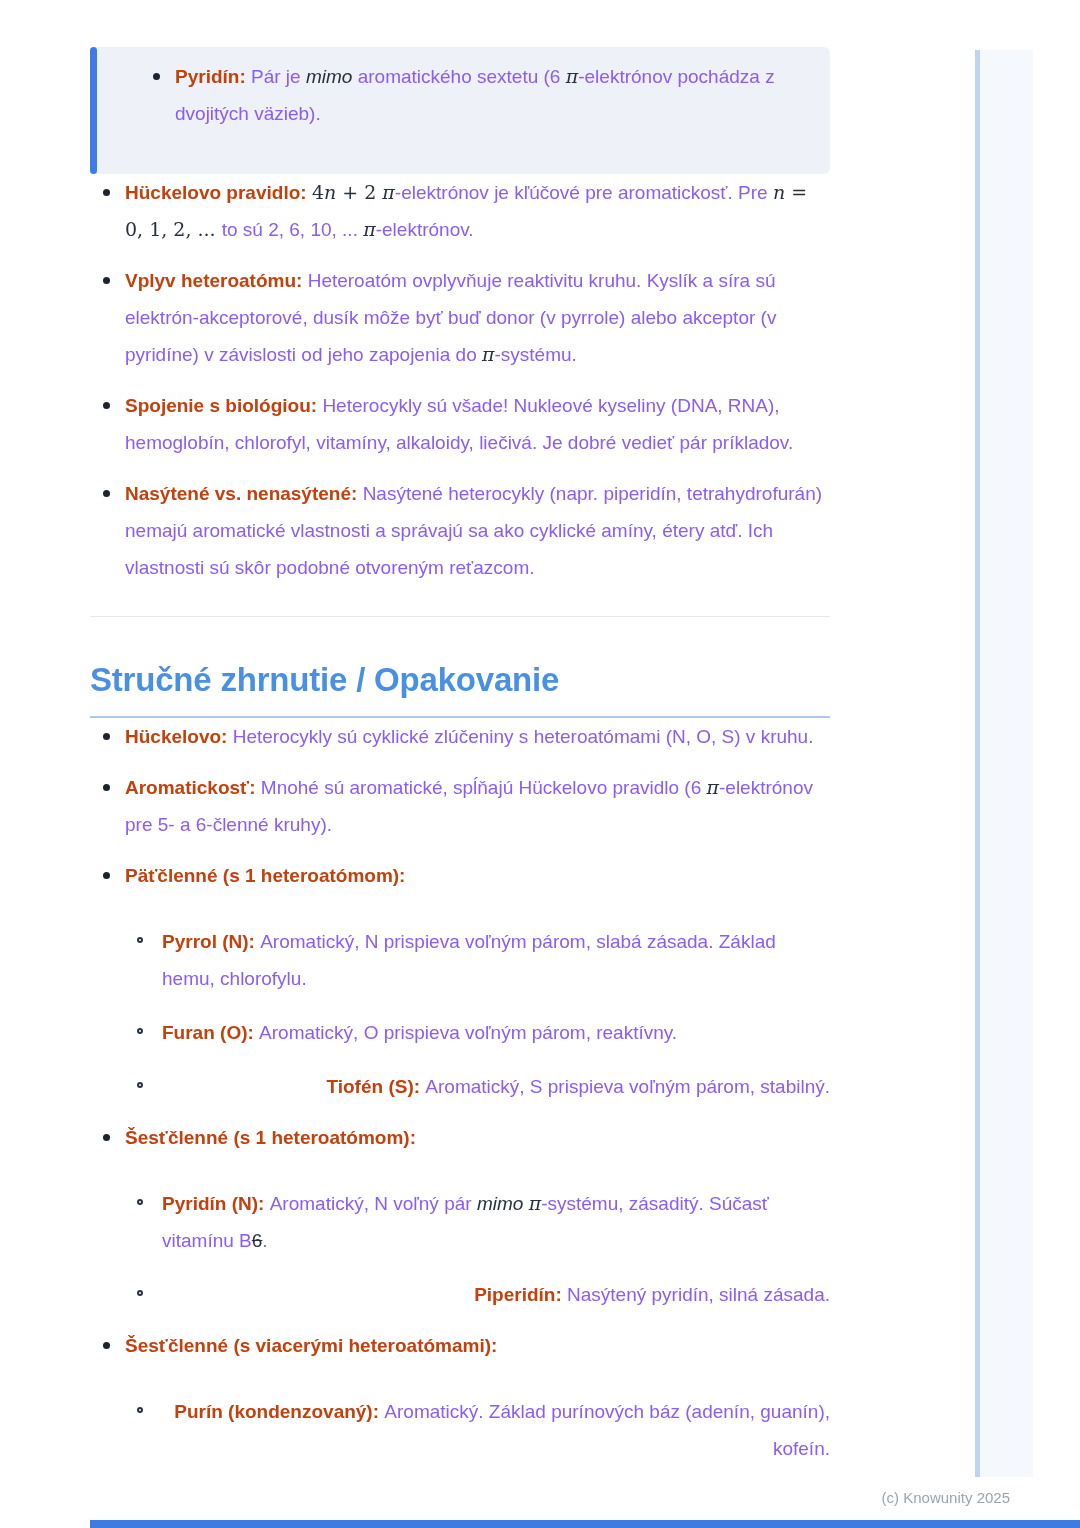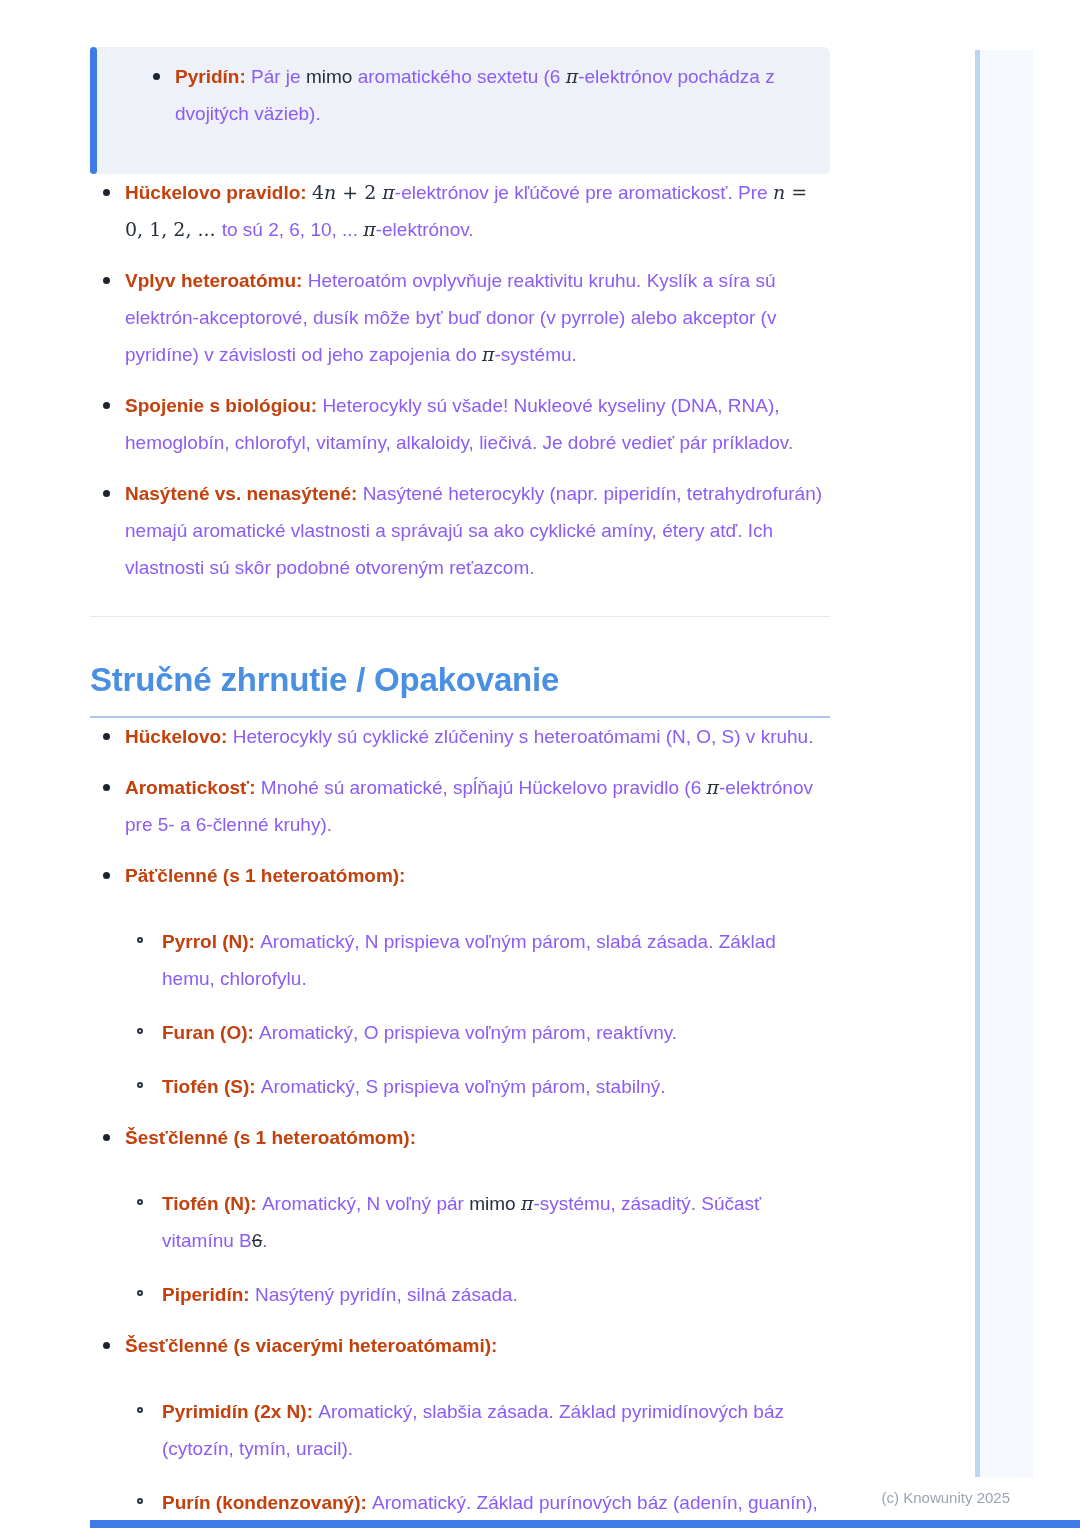--- a/index.html
+++ b/index.html
@@ -43,29 +43,29 @@
     width: 7px; height: 7px; border-radius: 50%;
     background: #1c2430;
   }
   .marker-circle {
     position: absolute; left: 12px; top: 14px;
     width: 6px; height: 6px; border-radius: 50%;
     border: 2px solid #2a3340; background: transparent;
   }
   ul.list-l2 { margin-top: 29px; }
   .list-l2 > li { padding-left: 37px; margin-bottom: 17px; }
-  .list-l2 > li:last-child { margin-bottom: 4px; }
+  .list-l2 > li:last-child { margin-bottom: 4px; text-align: right; }
 
   .key-points { margin-top: 34px; }
   .summary-list { margin-top: 30px; }
 
   
   .seg-r { color: #8b5cf6; }
   .seg-b { font-weight: 700; color: #c2410c; }
-  .seg-i { }
+  .seg-i { font-style: italic; }
   .seg-m  { font-family: "DejaVu Serif", serif; font-style: italic; font-size: 19px; }
   .seg-mn { font-family: "DejaVu Serif", serif; font-size: 19px; }
   .seg-strike { text-decoration: line-through; }
 
   
   .divider { border: none; border-top: 1px solid var(--divider, #e7e9ec); margin: 30px 0 0 0; }
   .section-title {
     font-size: 33px; font-weight: 700;
     color: var(--accent-blue, #4a90e2);
     margin: 44px 0 0 0;
@@ -118,25 +118,24 @@
 
   <ul class="list summary-list">
       <li><span class="marker-dot"></span><span><span class="seg-b">Hückelovo: </span><span class="seg-r">Heterocykly sú cyklické zlúčeniny s heteroatómami (N, O, S) v kruhu.</span></span></li>
       <li><span class="marker-dot"></span><span><span class="seg-b">Aromatickosť: </span><span class="seg-r">Mnohé sú aromatické, spĺňajú Hückelovo pravidlo (6 </span><span class="seg-m">π</span><span class="seg-r">-elektrónov pre 5- a 6-členné kruhy).</span></span></li>
       <li><span class="marker-dot"></span><span><span class="seg-b">Päťčlenné (s 1 heteroatómom):</span></span><ul class="list list-l2">
           <li><span class="marker-circle"></span><span><span class="seg-b">Pyrrol (N): </span><span class="seg-r">Aromatický, N prispieva voľným párom, slabá zásada. Základ hemu, chlorofylu.</span></span></li>
           <li><span class="marker-circle"></span><span><span class="seg-b">Furan (O): </span><span class="seg-r">Aromatický, O prispieva voľným párom, reaktívny.</span></span></li>
           <li><span class="marker-circle"></span><span><span class="seg-b">Tiofén (S): </span><span class="seg-r">Aromatický, S prispieva voľným párom, stabilný.</span></span></li>
         </ul></li>
       <li><span class="marker-dot"></span><span><span class="seg-b">Šesťčlenné (s 1 heteroatómom):</span></span><ul class="list list-l2">
-          <li><span class="marker-circle"></span><span><span class="seg-b">Tiofén (N): </span><span class="seg-r">Aromatický, N voľný pár </span><span class="seg-i">mimo</span><span class="seg-r"> </span><span class="seg-m">π</span><span class="seg-r">-systému, zásaditý. Súčasť vitamínu B</span><span class="seg-strike">6</span><span class="seg-r">.</span></span></li>
+          <li><span class="marker-circle"></span><span><span class="seg-b">Pyridín (N): </span><span class="seg-r">Aromatický, N voľný pár </span><span class="seg-i">mimo</span><span class="seg-r"> </span><span class="seg-m">π</span><span class="seg-r">-systému, zásaditý. Súčasť vitamínu B</span><span class="seg-strike">6</span><span class="seg-r">.</span></span></li>
           <li><span class="marker-circle"></span><span><span class="seg-b">Piperidín: </span><span class="seg-r">Nasýtený pyridín, silná zásada.</span></span></li>
         </ul></li>
       <li><span class="marker-dot"></span><span><span class="seg-b">Šesťčlenné (s viacerými heteroatómami):</span></span><ul class="list list-l2">
-          <li><span class="marker-circle"></span><span><span class="seg-b">Pyrimidín (2x N): </span><span class="seg-r">Aromatický, slabšia zásada. Základ pyrimidínových báz (cytozín, tymín, uracil).</span></span></li>
           <li><span class="marker-circle"></span><span><span class="seg-b">Purín (kondenzovaný): </span><span class="seg-r">Aromatický. Základ purínových báz (adenín, guanín), kofeín.</span></span></li>
         </ul></li>
     </ul>
 
 </main>
 
 <div class="footer">(c) Knowunity 2025</div>
 <div class="side-strip"></div>
 <div class="bottom-bar"></div>
 

